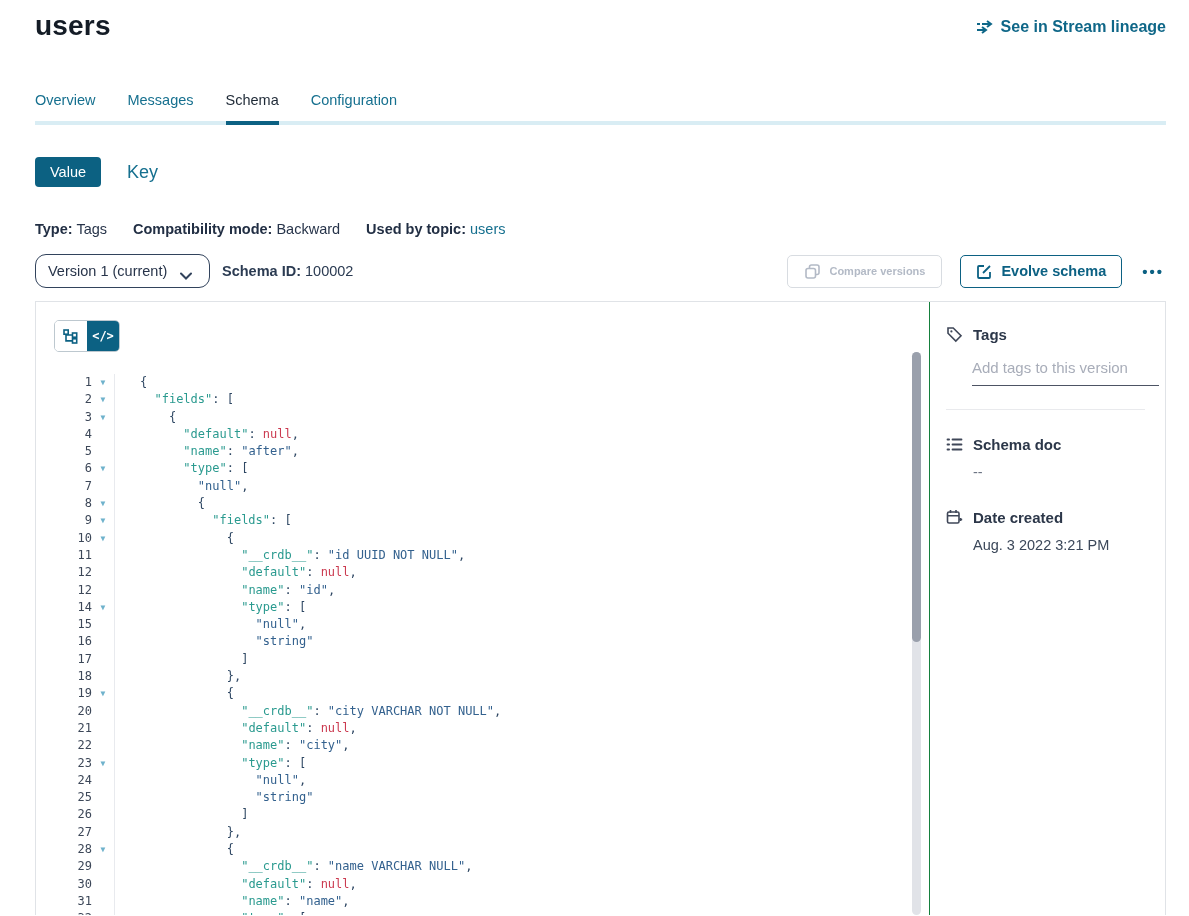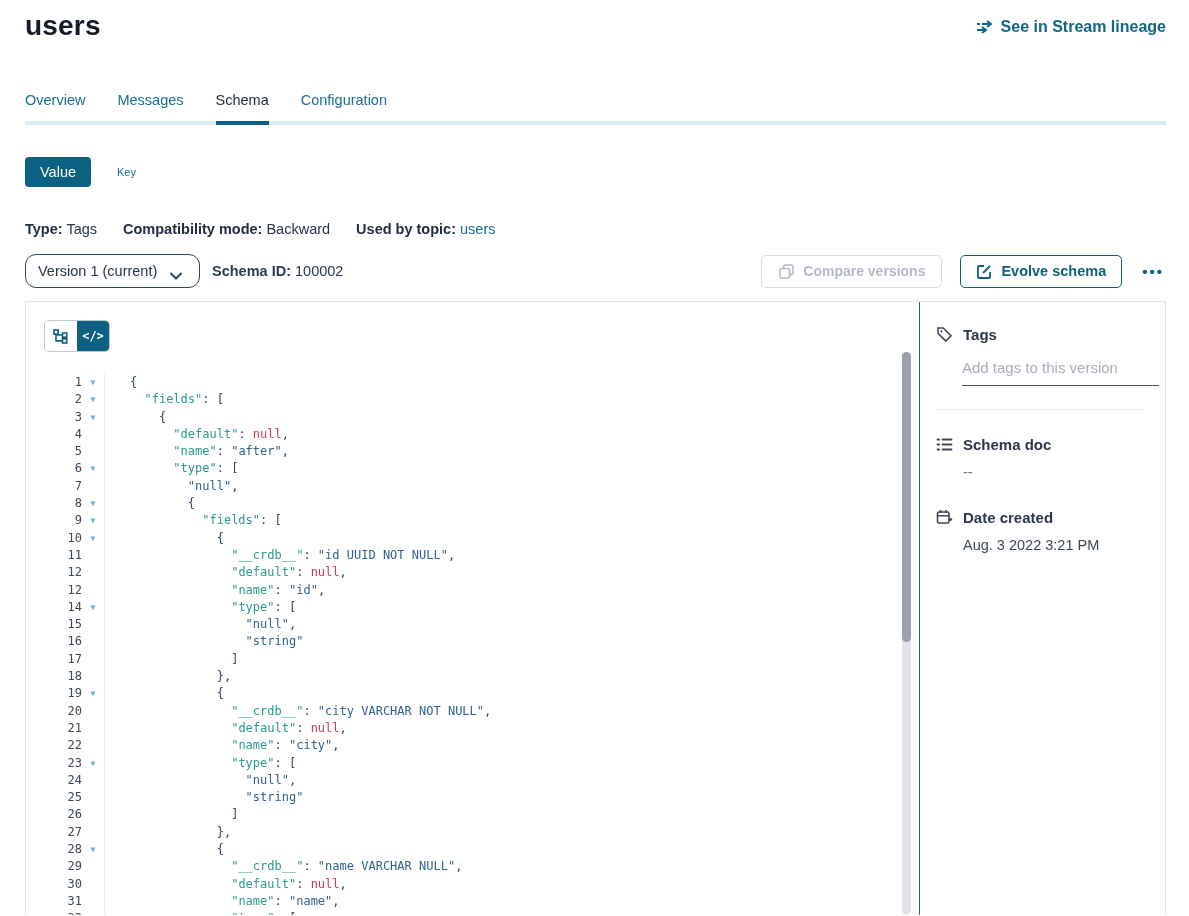--- a/index.html
+++ b/index.html
@@ -1,54 +1,54 @@
 <!DOCTYPE html>
 <html><head>
 <meta charset="utf-8">
 <style>
   * { box-sizing: border-box; margin: 0; padding: 0; }
   html,body { width:1189px; height:916px; background:#ffffff; overflow:hidden;
     font-family:"Liberation Sans", sans-serif; color:#2b3b52; }
-  .page { width:1189px; height:916px; padding:0 23px 0 25px; position:relative; }
+  .page { width:1189px; height:916px; padding:0 23px 0 35px; position:relative; }
 
   
   .header { display:flex; justify-content:space-between; align-items:flex-start; padding-top:10px; }
   .title { font-size:28px; font-weight:700; color:#141c26; letter-spacing:.2px; }
   .lineage-link { display:flex; align-items:center; gap:7px; color:#0f6788; font-size:16px;
     font-weight:700; margin-top:8px; cursor:pointer; }
 
   
   .tabs { display:flex; gap:32px; margin-top:50px; position:relative; }
   .tab { font-size:14.5px; color:#16708f; padding-bottom:13px; position:relative; cursor:pointer; }
   .tab.active { color:#1e2936; font-weight:500; }
   .tab.active::after { content:""; position:absolute; left:0; right:0; bottom:-4px; height:4px;
     background:#0c6183; z-index:2; }
   .tab-track { height:4px; background:#d9edf4; margin-top:0; }
 
   
   .vk-row { display:flex; align-items:center; gap:26px; margin-top:32px; }
   .btn-value { background:#0c6182; color:#fff; font-size:14.5px; border:none; border-radius:4px;
     padding:7px 15px; cursor:pointer; }
-  .link-key { color:#16708f; font-size:11px; cursor:pointer; }
+  .link-key { color:#16708f; font-size:18px; cursor:pointer; }
 
   
   .meta-row { display:flex; gap:26px; margin-top:34px; font-size:14.5px; color:#27344a; }
   .meta-item b { font-weight:700; color:#222f44; }
   .meta-link { color:#16708f; cursor:pointer; }
 
   
   .version-row { display:flex; align-items:center; margin-top:17px; }
   .version-select { display:flex; align-items:center; justify-content:space-between; width:175px;
     height:34px; border:1px solid #32435c; border-radius:11px; padding:0 12px; font-size:14.5px;
     color:#27344a; background:#fff; cursor:pointer; }
   .schema-id { margin-left:12px; font-size:14.5px; }
   .schema-id b { font-weight:700; }
   .right-actions { margin-left:auto; display:flex; align-items:center; gap:18px; }
   .btn-compare { display:flex; align-items:center; gap:8px; height:33px; padding:0 16px;
-    background:#fff; border:1px solid #d8dce1; border-radius:5px; color:#b3bac6; font-size:14px;
+    background:#fff; border:1px solid #d8dce1; border-radius:5px; color:#b3bac6; font-size:11px;
     font-weight:700; cursor:not-allowed; }
   .btn-evolve { display:flex; align-items:center; gap:8px; height:33px; padding:0 15px;
     background:#fff; border:1px solid #0c6183; border-radius:5px; color:#0c6183; font-size:14.5px;
     font-weight:700; cursor:pointer; }
   .btn-more { border:none; background:none; color:#0c6183; font-size:15px; font-weight:700;
     letter-spacing:2px; cursor:pointer; padding:4px 2px; }
 
   
   .panel { margin-top:13px; height:614px; border:1px solid #e0e3e7; border-bottom:none;
     display:flex; overflow:hidden; position:relative; }

